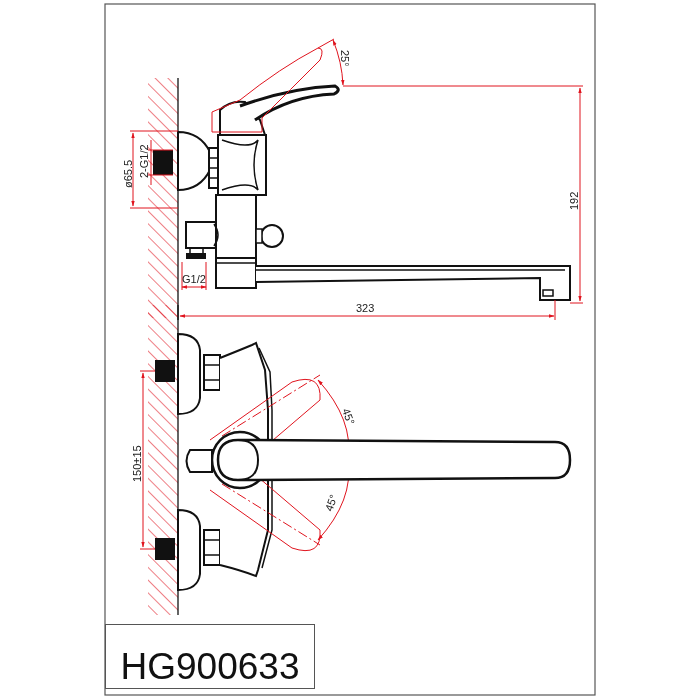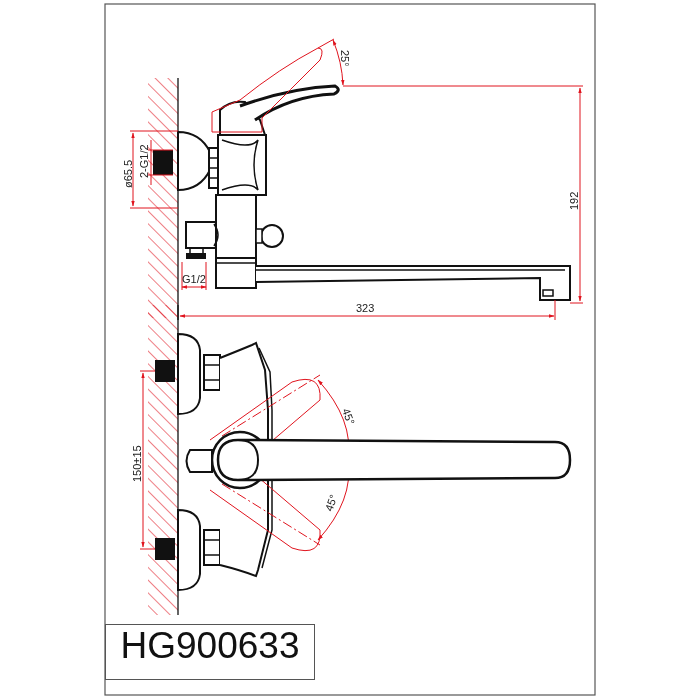--- a/index.html
+++ b/index.html
@@ -1,19 +1,19 @@
 <!DOCTYPE html>
 <html><head>
 <meta charset="utf-8">
 <style>
   html,body{margin:0;padding:0;background:#ffffff;}
   body{width:700px;height:700px;position:relative;overflow:hidden;font-family:"Liberation Sans",sans-serif;}
   #canvas{position:absolute;left:0;top:0;width:700px;height:700px;}
   .dimtxt{font-family:"Liberation Sans",sans-serif;font-size:11px;fill:#222;}
-  .title-box{position:absolute;left:105px;top:624px;width:210px;height:56px;border:1px solid #555;box-sizing:border-box;display:flex;align-items:flex-start;justify-content:center;}
+  .title-box{position:absolute;left:105px;top:624px;width:210px;height:65px;border:1px solid #555;box-sizing:border-box;display:flex;align-items:flex-end;justify-content:center;}
   .title-text{font-family:"Liberation Sans",sans-serif;font-size:37px;color:#111;letter-spacing:0px;}
 </style>
 </head>
 <body>
 
 <svg id="canvas" viewBox="0 0 700 700" xmlns="http://www.w3.org/2000/svg">
   <defs>
     <pattern id="hatch" patternUnits="userSpaceOnUse" width="9" height="9" patternTransform="rotate(-45)">
       <line x1="0" y1="0" x2="0" y2="9" stroke="#e0141e" stroke-width="1.1"></line>
     </pattern>

